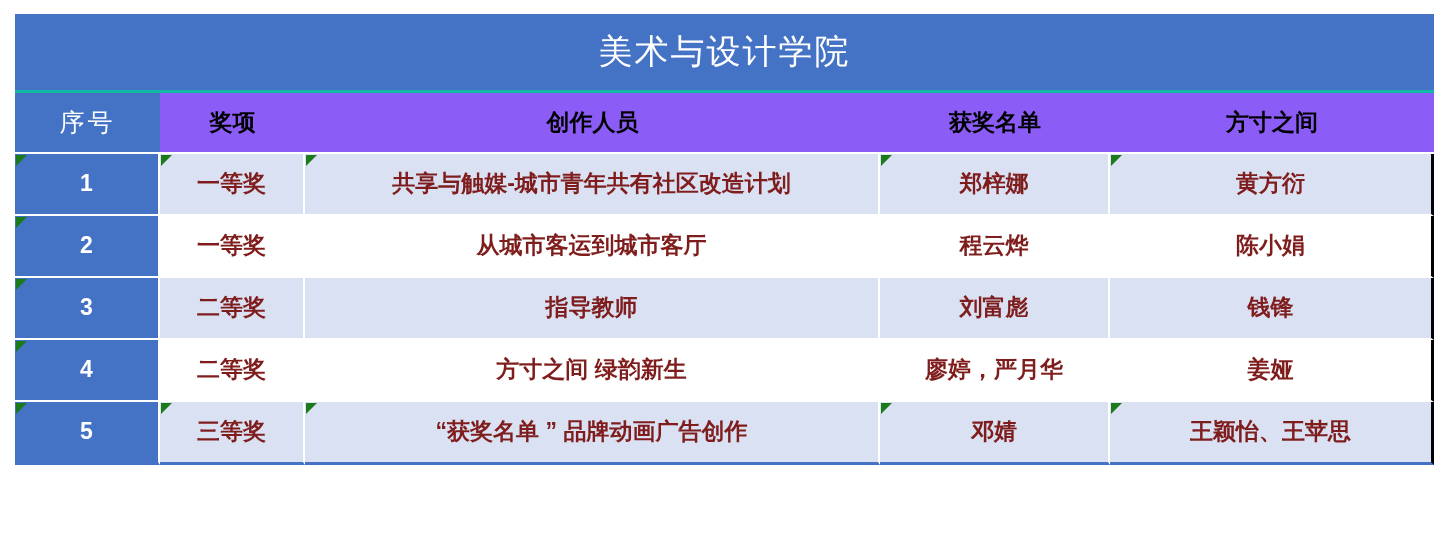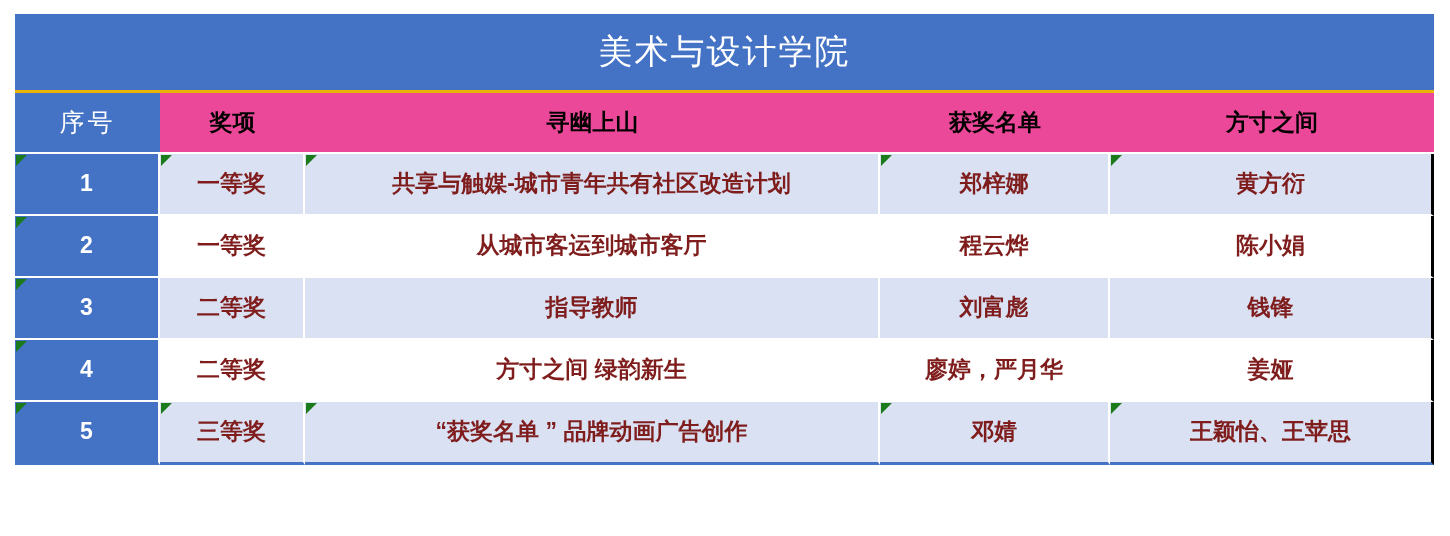--- a/index.html
+++ b/index.html
@@ -36,38 +36,38 @@
     table-layout: fixed;
   }
 
   
   tr.banner-row > td {
     background: #4472C4;
     color: #ffffff;
     text-align: center;
     vertical-align: middle;
     font-family: "Liberation Serif", "DejaVu Serif", serif;
-    border-bottom: 3px solid #eab308;
+    border-bottom: 3px solid #14b8a6;
   }
   td.college-banner {
     height: 74px;
     font-size: 34px;
     letter-spacing: 2px;
   }
   td.contest-banner {
     height: 66px;
     font-size: 32px;
     letter-spacing: 0.5px;
     border-bottom: 3px solid #ffffff;
   }
 
   
   tr.head-row > th {
     height: 59px;
-    background: #ec4899;
+    background: #8b5cf6;
     color: #000000;
     font-size: 23px;
     font-weight: bold;
     text-align: center;
     vertical-align: middle;
     font-family: "Liberation Sans", "DejaVu Sans", sans-serif;
     border-bottom: 2px solid #ffffff;
     padding: 0;
   }
   tr.head-row > th.idx-head {
@@ -143,21 +143,21 @@
         <col style="width:230px">
         <col style="width:324px">
       </colgroup>
       <tbody>
         <tr class="banner-row">
           <td class="college-banner" colspan="5">美术与设计学院</td>
         </tr>
         <tr class="head-row">
           <th class="idx-head">序号</th>
           <th>奖项</th>
-          <th>寻幽上山</th>
+          <th>创作人员</th>
           <th>获奖名单</th>
           <th class="last-col">方寸之间</th>
         </tr>
 
         <tr class="data-row shaded">
           <td class="idx-cell">
             <span class="flag"></span>
             <span class="cell-text">1</span>
           </td>
           <td>

